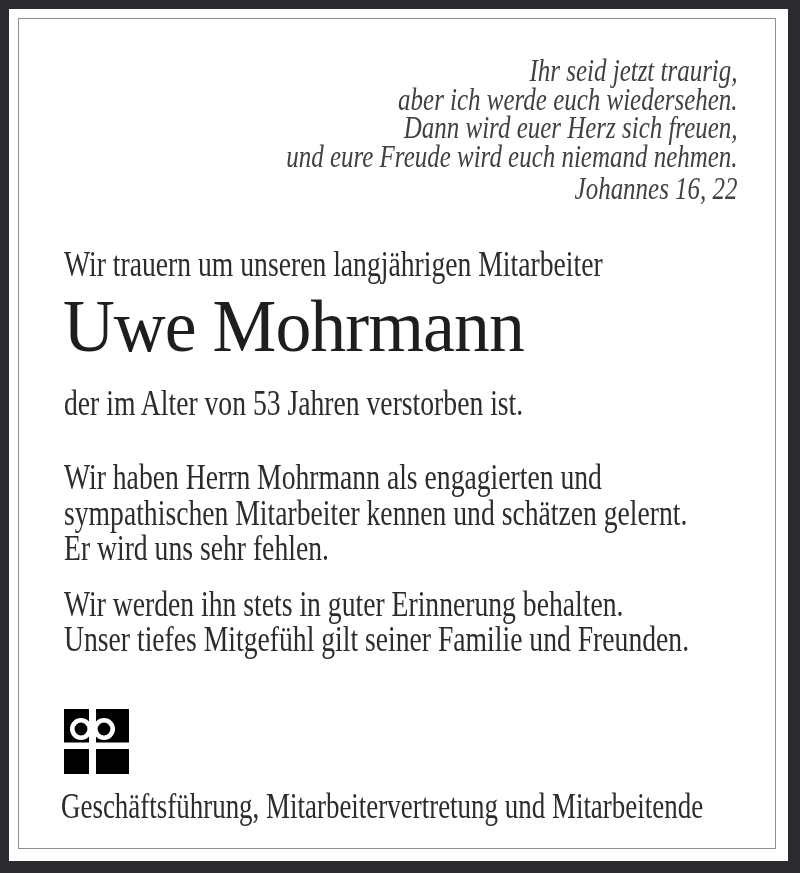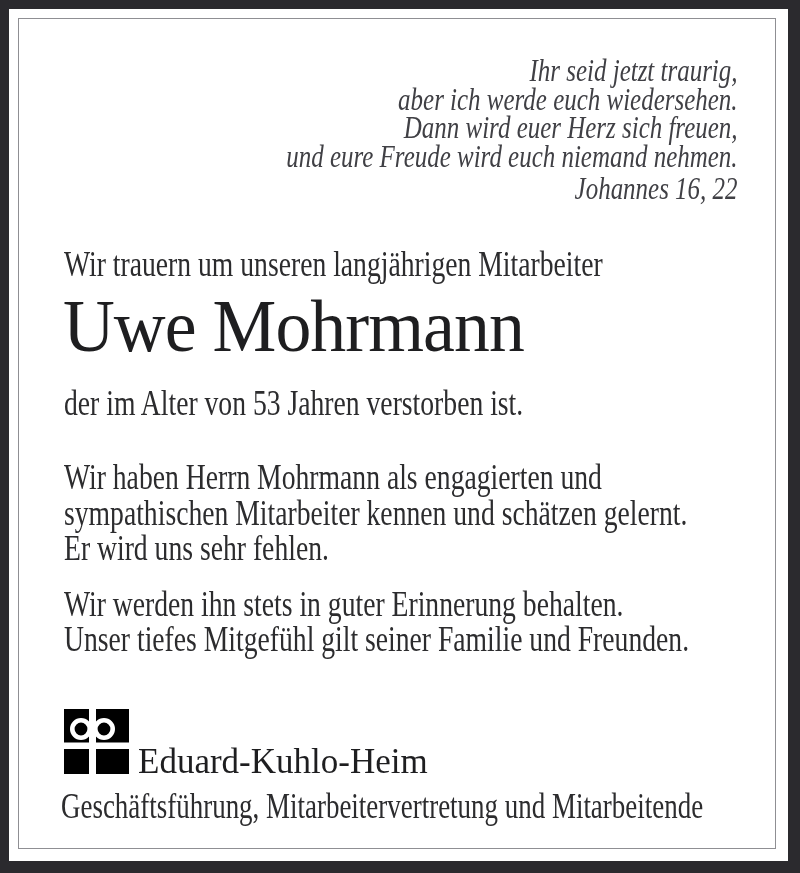--- a/index.html
+++ b/index.html
@@ -105,16 +105,15 @@
   <div class="abs logo" title="crown-cross-icon">
     <svg viewBox="0 0 65 65" xmlns="http://www.w3.org/2000/svg" aria-hidden="true">
       <rect x="0" y="0" width="65" height="65" fill="currentColor"></rect>
       <rect x="25" y="0" width="7" height="65" fill="#ffffff"></rect>
       <rect x="0" y="33.5" width="65" height="6.5" fill="#ffffff"></rect>
       <circle cx="17" cy="20" r="8.7" fill="currentColor" stroke="#ffffff" stroke-width="4.6"></circle>
       <circle cx="40" cy="20" r="8.7" fill="currentColor" stroke="#ffffff" stroke-width="4.6"></circle>
     </svg>
   </div>
 
-  <div class="abs org-name">Eduard-Kuhlo-Heim</div>
 
   <div class="abs signature">Geschäftsführung, Mitarbeitervertretung und Mitarbeitende</div>
 </div>
 
 </body></html>

